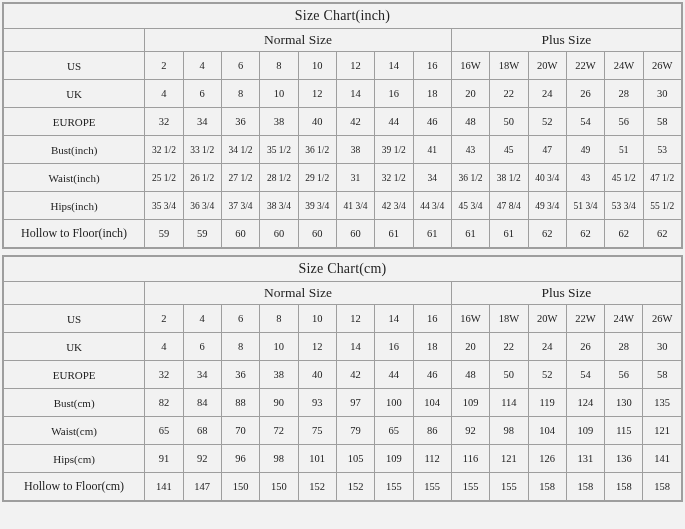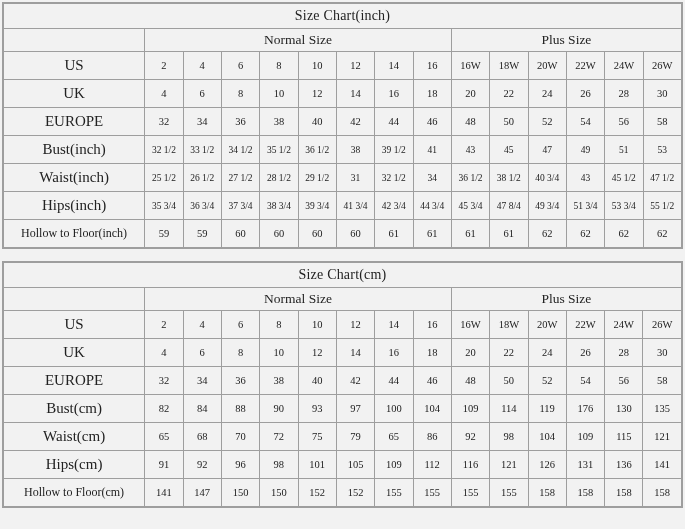--- a/index.html
+++ b/index.html
@@ -22,21 +22,21 @@
     box-sizing: border-box;
   }
   .chart-block {
     width: 681px;
     margin: 2px auto 0 auto;
     background: #bef264;
     border: 1px solid #9e9e9e;
     box-sizing: border-box;
   }
   .chart-block.second {
-    margin-top: 12px;
+    margin-top: 6px;
   }
   table.sizetable {
     border-collapse: collapse;
     width: 100%;
     table-layout: fixed;
   }
   table.sizetable td, table.sizetable th {
     border: 1px solid #9e9e9e;
     text-align: center;
     vertical-align: middle;
@@ -47,21 +47,21 @@
   .title-cell {
     font-size: 14px;
     height: 24px;
     letter-spacing: 0.2px;
   }
   .group-cell {
     font-size: 13.5px;
     height: 22px;
   }
   .rowlabel {
-    font-size: 15px;
+    font-size: 11px;
     height: 27px;
     padding: 0 4px;
   }
   .rowlabel.small {
     font-size: 12px;
   }
   .datacell {
     font-size: 10.5px;
     height: 27px;
   }
@@ -337,21 +337,21 @@
           <td class="datacell">84</td>
           <td class="datacell">88</td>
           <td class="datacell">90</td>
           <td class="datacell">93</td>
           <td class="datacell">97</td>
           <td class="datacell">100</td>
           <td class="datacell">104</td>
           <td class="datacell">109</td>
           <td class="datacell">114</td>
           <td class="datacell">119</td>
-          <td class="datacell">176</td>
+          <td class="datacell">124</td>
           <td class="datacell">130</td>
           <td class="datacell">135</td>
         </tr>
 
         <tr>
           <td class="rowlabel">Waist(cm)</td>
           <td class="datacell">65</td>
           <td class="datacell">68</td>
           <td class="datacell">70</td>
           <td class="datacell">72</td>

